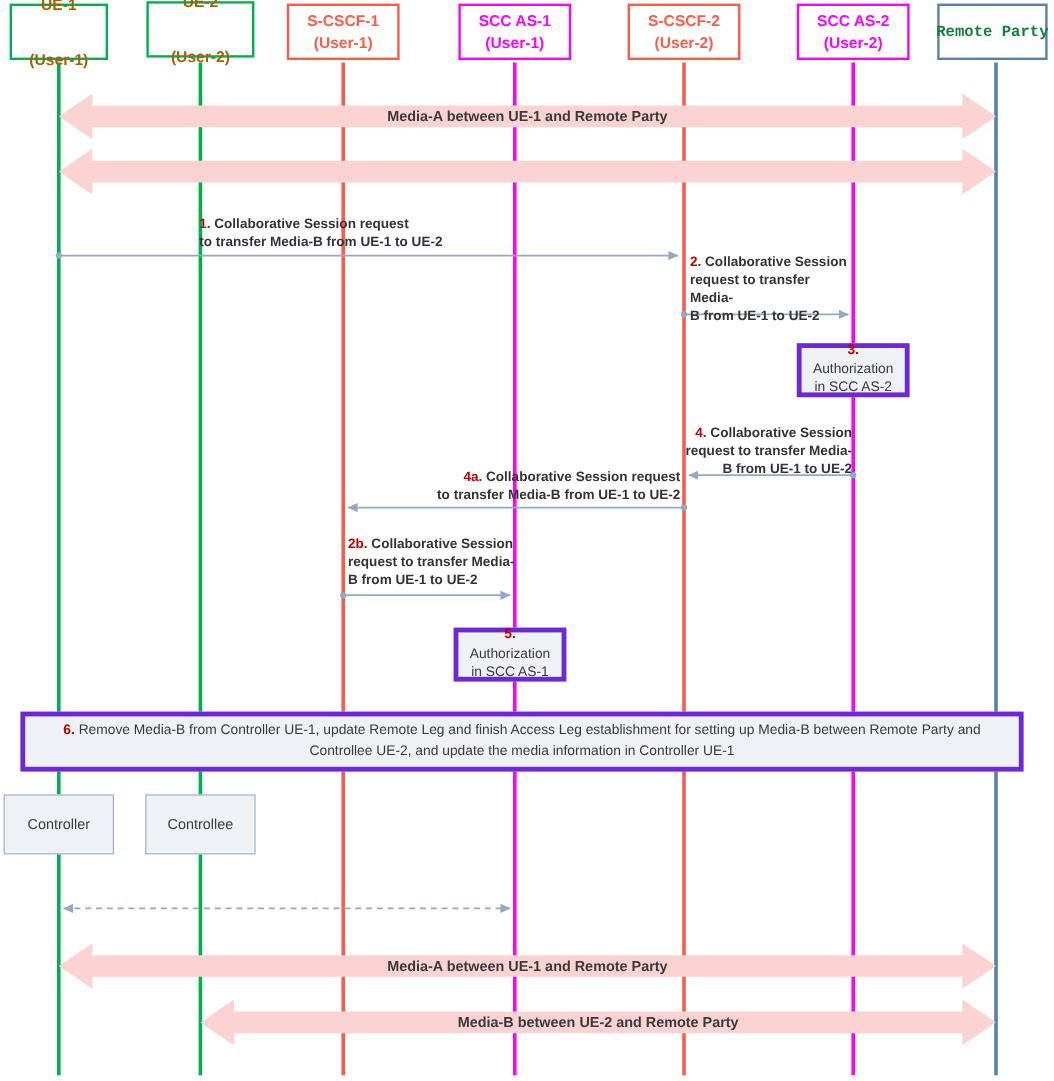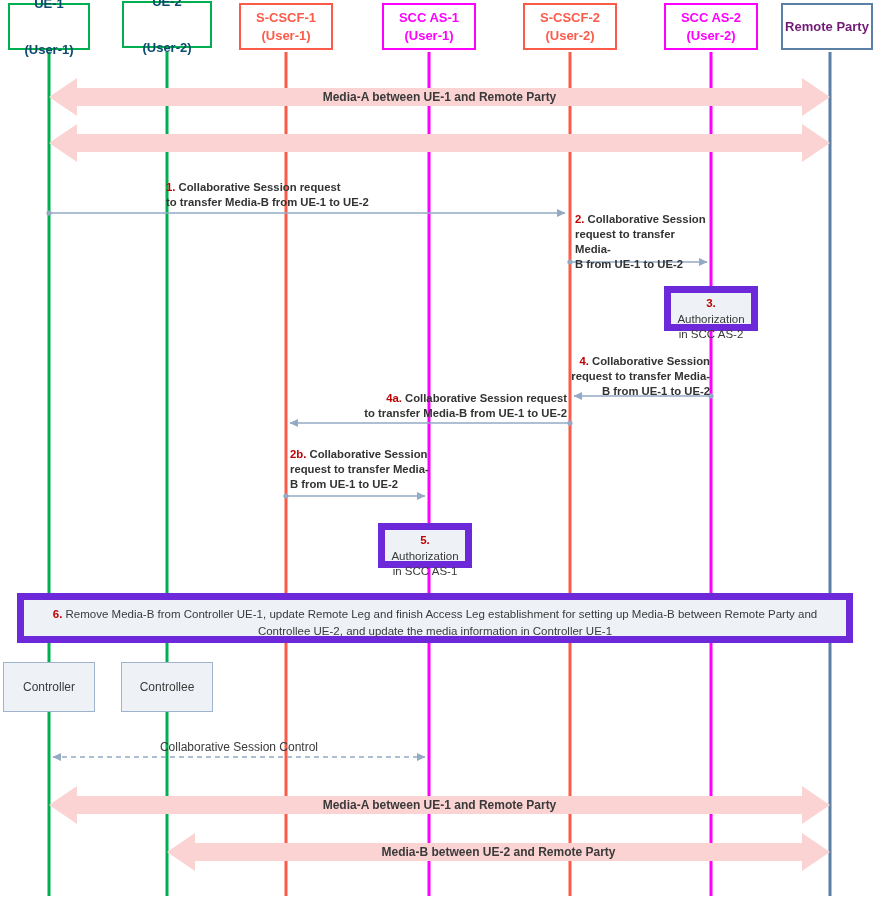--- a/index.html
+++ b/index.html
@@ -39,37 +39,37 @@
     color: #00b050;
     display: flex;
     flex-direction: column;
     align-items: center;
     justify-content: center;
     padding: 2px 1px;
   }
   .participant .p-name { display: block; white-space: nowrap; }
   .participant .p-sub  { display: block; white-space: nowrap; }
 
-  .p-green  { border-color: #00b050; color: #0c4a6e; gap: 28px; }
+  .p-green  { border-color: #00b050; color: #a16207; gap: 28px; }
   .p-red    { border-color: #fc5b4a; color: #fc5b4a; }
   .p-magenta{ border-color: #ff00ff; color: #ff00ff; }
-  .p-blue   { border-color: #5b7fa6; color: #701a75; }
+  .p-blue   { border-color: #5b7fa6; color: #15803d; font-family: Liberation Mono, monospace; }
 
   
   .note-box {
     position: absolute;
     box-sizing: border-box;
-    border: 7px solid #6d28d9;
+    border: 4px solid #6d28d9;
     background: #eef1f6;
     color: #3a3a3a;
     font-size: 11.5px;
     line-height: 1.35;
     text-align: center;
     display: flex;
-    align-items: flex-start;
+    align-items: center;
     justify-content: center;
     padding: 3px 5px;
   }
   .note-box .num { color: #c00000; font-weight: bold; }
 
   .wide-note {
     font-size: 11.5px;
     line-height: 1.45;
     padding: 6px 14px;
   }
@@ -262,15 +262,14 @@
     </div>
   </div>
 
   <div class="role-box" style="left:121px; top:662px; width:92px; height:50px;">
     <span>Controllee</span>
   </div>
   <div class="role-box" style="left:3px; top:662px; width:92px; height:50px;">
     <span>Controller</span>
   </div>
 
-  <div class="ctrl-label" style="left:49px; top:740px; width:380px;">Collaborative Session Control</div>
 
 </div>
 
 </body></html>

